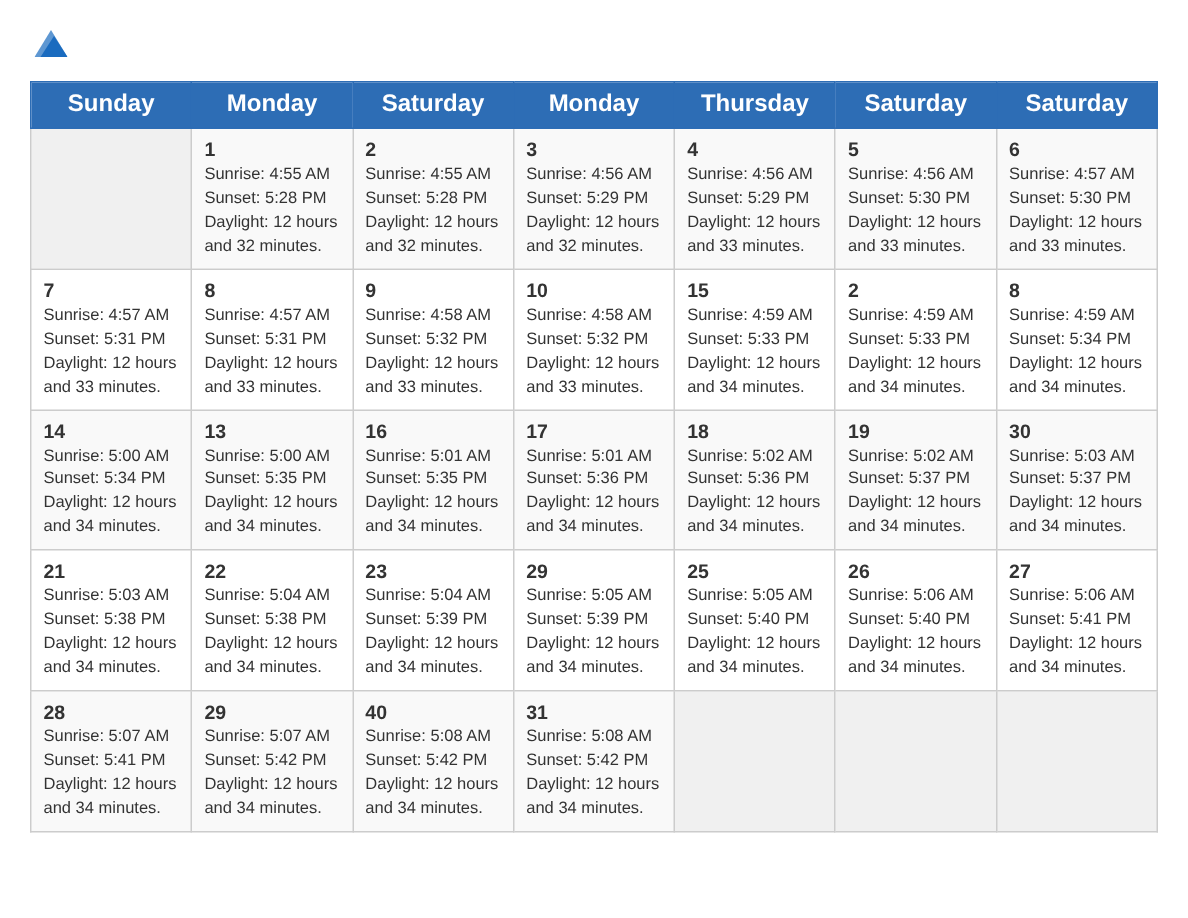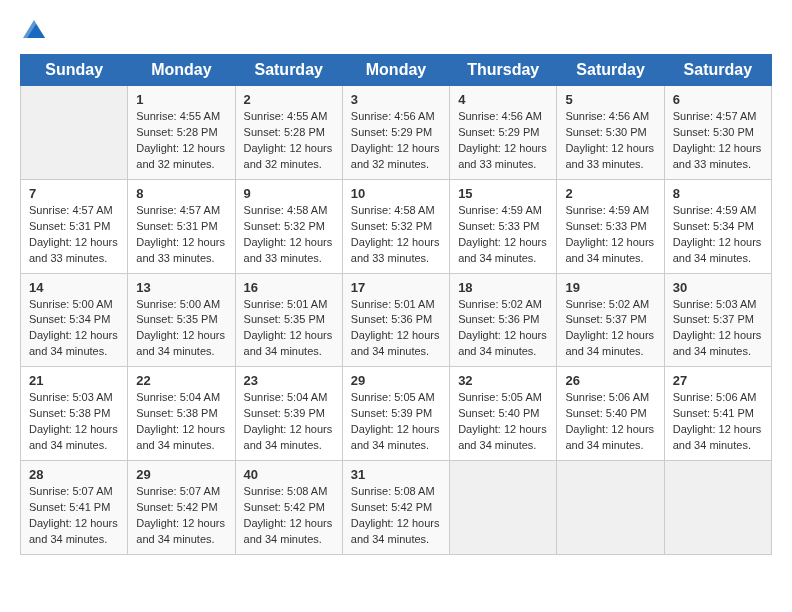--- a/index.html
+++ b/index.html
@@ -282,21 +282,21 @@
 and 34 minutes.</div>
         </td>
         <td>
           <div class="day-number">29</div>
           <div class="day-info" style="white-space: pre-line;">Sunrise: 5:05 AM
 Sunset: 5:39 PM
 Daylight: 12 hours
 and 34 minutes.</div>
         </td>
         <td>
-          <div class="day-number">32</div>
+          <div class="day-number">25</div>
           <div class="day-info" style="white-space: pre-line;">Sunrise: 5:05 AM
 Sunset: 5:40 PM
 Daylight: 12 hours
 and 34 minutes.</div>
         </td>
         <td>
           <div class="day-number">26</div>
           <div class="day-info" style="white-space: pre-line;">Sunrise: 5:06 AM
 Sunset: 5:40 PM
 Daylight: 12 hours

